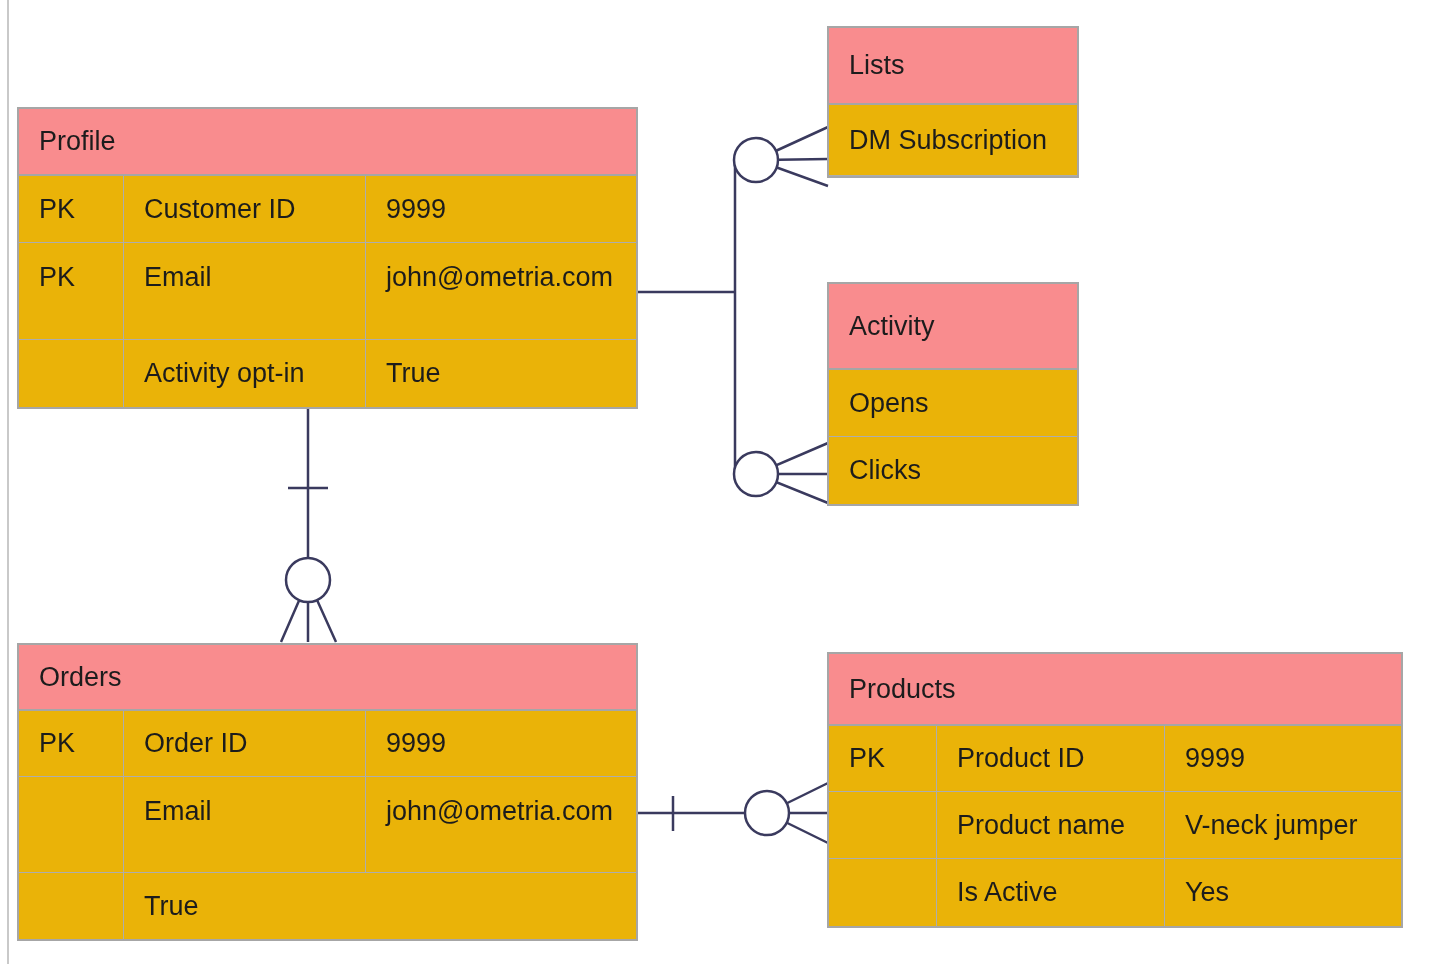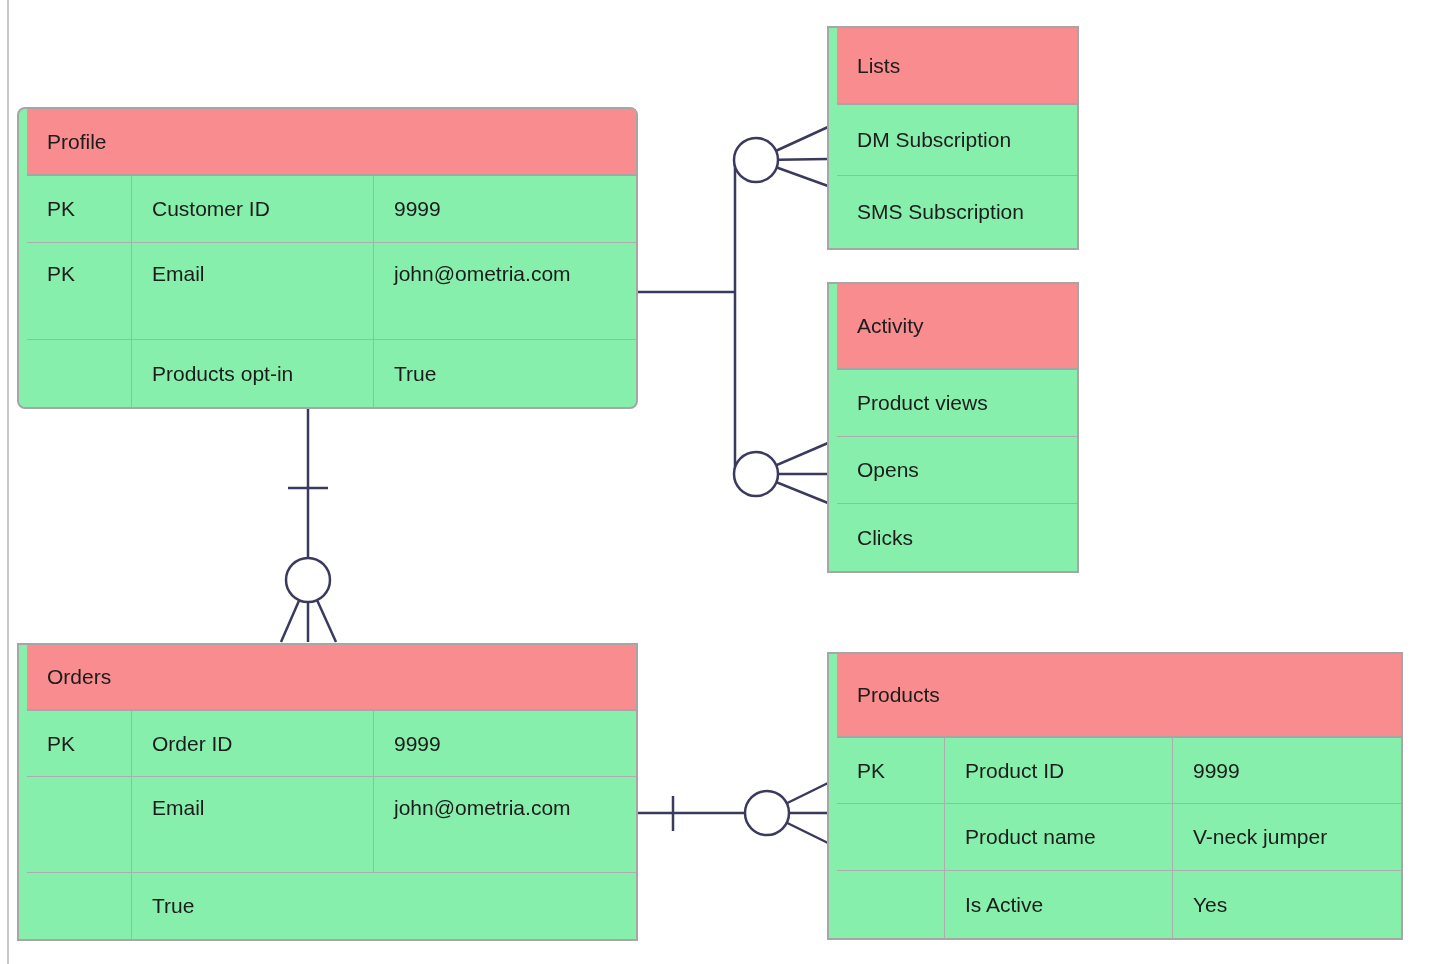--- a/index.html
+++ b/index.html
@@ -29,25 +29,24 @@
   svg.connectors {
     position: absolute; left: 0; top: 0;
     width: 1432px; height: 964px;
     pointer-events: none;
   }
   .conn { stroke: var(--line-navy); stroke-width: 2.5; fill: none; }
   .conn-circle { stroke: var(--line-navy); stroke-width: 2.5; fill: #ffffff; }
 
   .entity {
     position: absolute;
-    background: #86efac;
+    background: #eab308;
     border: 2px solid var(--border-gray);
     box-sizing: border-box;
-    font-size: 21px;
-    padding-left: 8px;
+    font-size: 27px;
   }
   .entity-header {
     background: var(--header-pink);
     border-bottom: 2px solid var(--border-gray);
     box-sizing: border-box;
     display: flex; align-items: center;
     padding-left: 20px;
   }
   .entity-row {
     display: flex;
@@ -98,59 +97,53 @@
     </g>
 
     <g>
       <path class="conn" d="M637,813 H745"></path>
       <path class="conn" d="M673,796 V831"></path>
       <path class="conn" d="M767,813 L828,783 M767,813 H828 M767,813 L828,843"></path>
       <circle class="conn-circle" cx="767" cy="813" r="22"></circle>
     </g>
   </svg>
 
-  <div class="entity" style="left:17px; top:107px; width:621px;border-radius:8px;">
+  <div class="entity" style="left:17px; top:107px; width:621px;">
     <div class="entity-header" style="height:67px;">
       <span>Profile</span>
     </div>
     <div class="entity-row" style="height:67px;">
       <div class="cell po-key">PK</div>
       <div class="cell po-field">Customer ID</div>
       <div class="cell last">9999</div>
     </div>
     <div class="entity-row tall" style="height:97px;">
       <div class="cell po-key">PK</div>
       <div class="cell po-field">Email</div>
       <div class="cell last">john@ometria.com</div>
     </div>
     <div class="entity-row last" style="height:67px;">
       <div class="cell po-key"></div>
-      <div class="cell po-field">Products opt-in</div>
+      <div class="cell po-field">Activity opt-in</div>
       <div class="cell last">True</div>
     </div>
   </div>
 
   <div class="entity" style="left:827px; top:26px; width:252px;">
     <div class="entity-header" style="height:77px;">
       <span>Lists</span>
     </div>
     <div class="entity-row" style="height:71px;">
       <div class="cell last">DM Subscription</div>
     </div>
-    <div class="entity-row last" style="height:72px;">
-      <div class="cell last">SMS Subscription</div>
-    </div>
   </div>
 
   <div class="entity" style="left:827px; top:282px; width:252px;">
     <div class="entity-header" style="height:86px;">
       <span>Activity</span>
-    </div>
-    <div class="entity-row" style="height:67px;">
-      <div class="cell last">Product views</div>
     </div>
     <div class="entity-row" style="height:67px;">
       <div class="cell last">Opens</div>
     </div>
     <div class="entity-row last" style="height:67px;">
       <div class="cell last">Clicks</div>
     </div>
   </div>
 
   <div class="entity" style="left:17px; top:643px; width:621px;">
@@ -167,21 +160,21 @@
       <div class="cell po-field">Email</div>
       <div class="cell last">john@ometria.com</div>
     </div>
     <div class="entity-row last" style="height:66px;">
       <div class="cell po-key"></div>
       <div class="cell last">True</div>
     </div>
   </div>
 
   <div class="entity" style="left:827px; top:652px; width:576px;">
-    <div class="entity-header" style="height:84px;">
+    <div class="entity-header" style="height:72px;">
       <span>Products</span>
     </div>
     <div class="entity-row" style="height:66px;">
       <div class="cell pr-key">PK</div>
       <div class="cell pr-field">Product ID</div>
       <div class="cell last">9999</div>
     </div>
     <div class="entity-row" style="height:67px;">
       <div class="cell pr-key"></div>
       <div class="cell pr-field">Product name</div>

